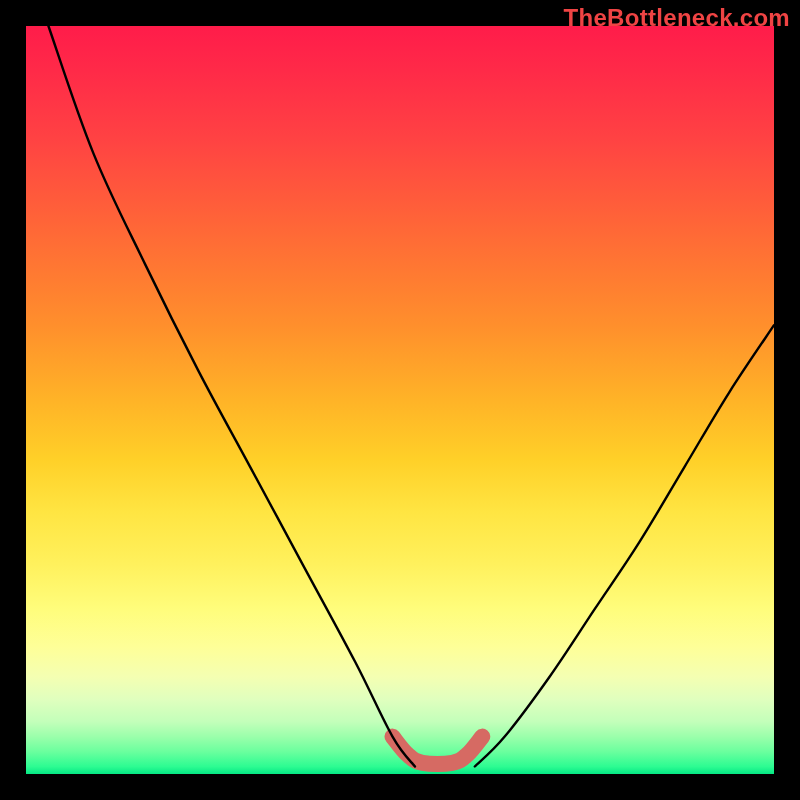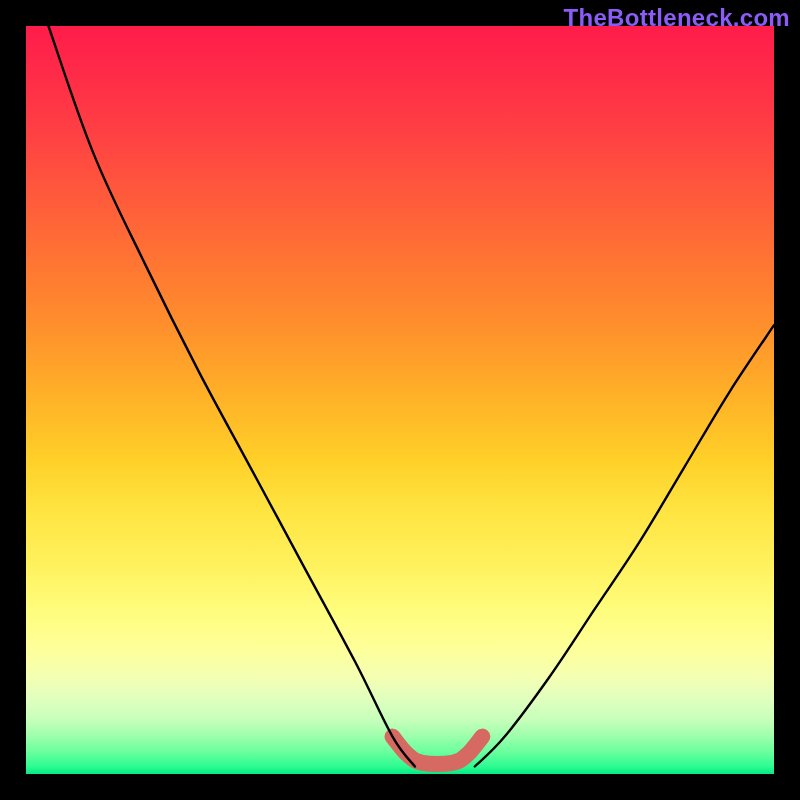--- a/index.html
+++ b/index.html
@@ -44,21 +44,21 @@
       #2dfc92 99%,
       #05e884 100%
     );
   }
   .watermark {
     position: absolute;
     top: 4px;
     right: 10px;
     font-size: 24px;
     font-weight: 600;
-    color: #8b5cf6;
+    color: #ef4444;
     letter-spacing: 0.3px;
     user-select: none;
   }
   svg.curves {
     position: absolute;
     left: 0;
     top: 0;
     width: 748px;
     height: 748px;
     overflow: visible;

